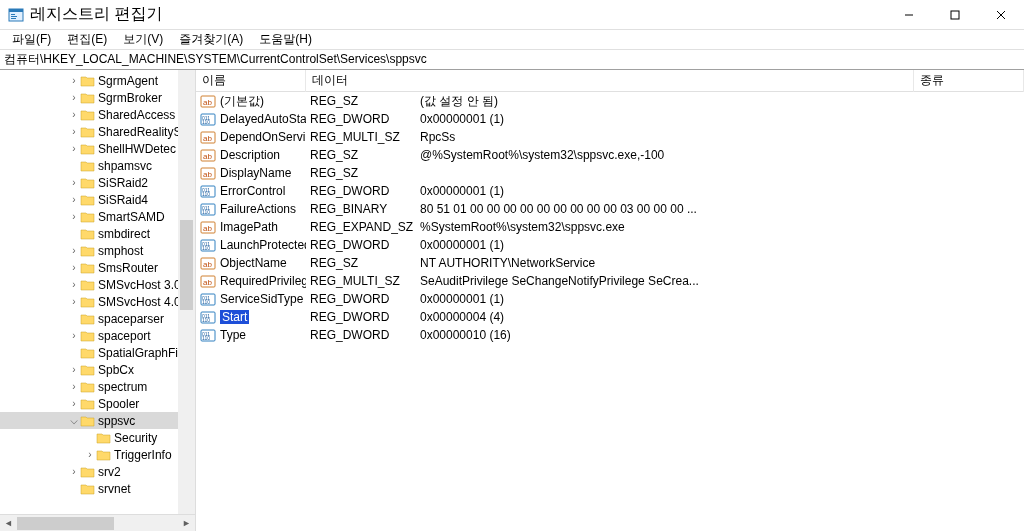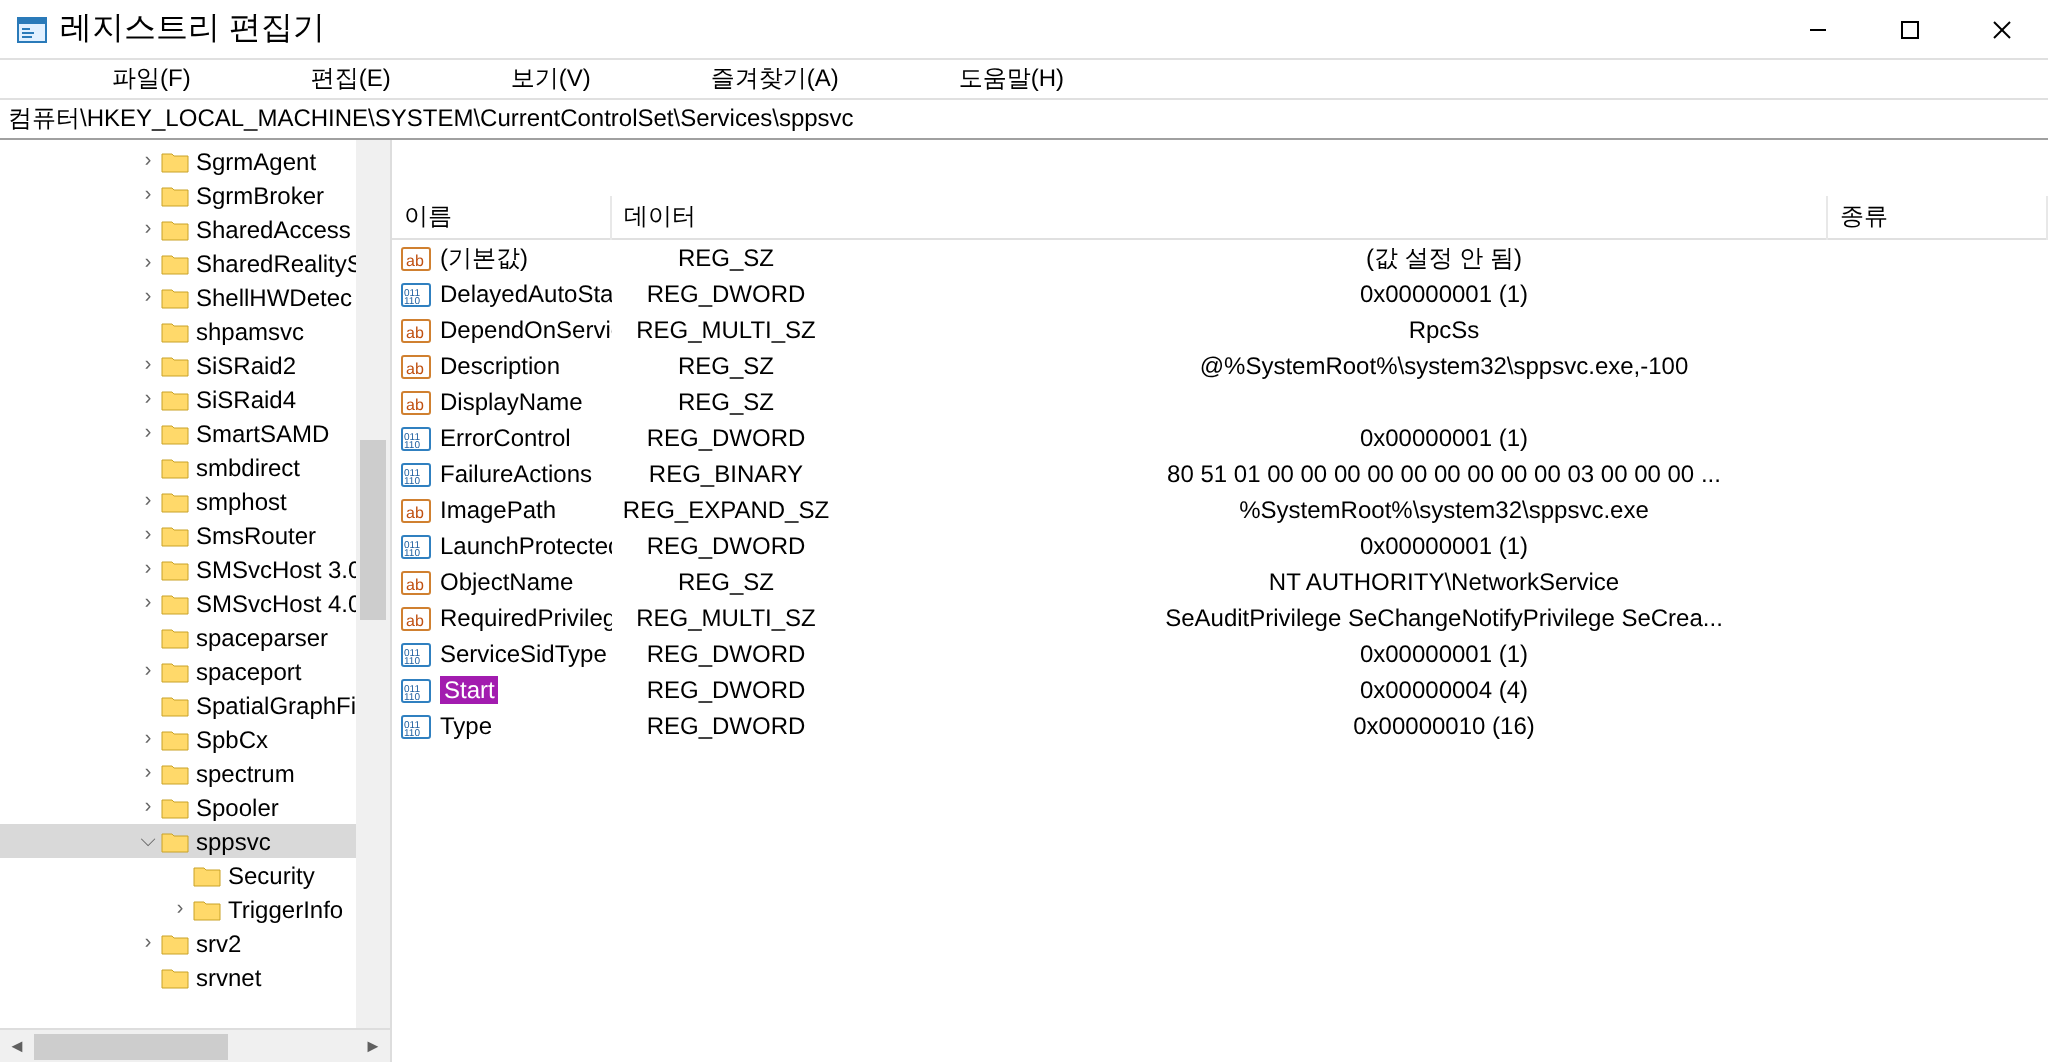--- a/index.html
+++ b/index.html
@@ -3,49 +3,49 @@
 <meta charset="utf-8">
 <style>
 * { box-sizing: border-box; margin: 0; padding: 0; }
 body { font-family: "Malgun Gothic", "Segoe UI", sans-serif; font-size: 12px; background: #fff; overflow: hidden; width: 1024px; height: 531px; }
 .titlebar { height: 30px; display: flex; align-items: center; padding: 0 0 0 8px; border-bottom: 1px solid #e0e0e0; }
 .titlebar .appicon { width: 16px; height: 16px; margin-right: 6px; }
 .titlebar .title { flex: 1; font-size: 16px; }
 .titlebar .winbtns { display: flex; }
 .titlebar .winbtn { width: 46px; height: 30px; display: flex; align-items: center; justify-content: center; cursor: pointer; }
 .menubar { height: 20px; display: flex; align-items: center; padding: 0 4px; border-bottom: 1px solid #e0e0e0; }
-.menubar .menuitem { padding: 2px 8px; cursor: pointer; margin-left: 44px; }
+.menubar .menuitem { padding: 2px 8px; cursor: pointer; }
 .addressbar { height: 20px; padding: 2px 4px; border-bottom: 1px solid #a0a0a0; font-size: 12px; display: flex; align-items: center; }
 .content { display: flex; height: calc(531px - 30px - 20px - 20px); }
 .treepane { width: 196px; border-right: 1px solid #ddd; overflow: hidden; position: relative; display:flex; flex-direction:column; }
 .tree { overflow-y: auto; overflow-x: hidden; flex:1; padding: 2px 0; }
 .tree-row { display: flex; align-items: center; height: 17px; white-space: nowrap; cursor: pointer; }
 .tree-row.selected { background: #d9d9d9; }
 .tree-row .indent { display: inline-block; }
 .tree-row .expander { width: 12px; text-align: center; color: #666; font-size: 10px; display: inline-block; user-select:none; }
 .tree-row .foldericon { width: 16px; height: 14px; margin-right: 2px; }
 .tree-row .label { white-space: nowrap; }
 .hscroll { height: 17px; background: #f0f0f0; border-top: 1px solid #ddd; display: flex; align-items: center; }
 .hscroll .arrow { width: 17px; height: 17px; display:flex; align-items:center; justify-content:center; font-size:9px; color:#606060; }
 .hscroll .track { flex:1; height: 17px; position:relative; }
 .hscroll .thumb { position:absolute; left:0; top:2px; width:60%; height:13px; background:#cdcdcd; border-radius:0; }
-.listpane { flex: 1; display: flex; flex-direction: column; overflow: hidden; margin-top: 28px; }
+.listpane { flex: 1; display: flex; flex-direction: column; overflow: hidden; }
 .listhdr { display: flex; border-bottom: 1px solid #e0e0e0; height: 22px; align-items:center; }
 .listhdr .col { padding: 3px 6px; font-size: 12px; border-right: 1px solid #e8e8e8; }
 .col-name { width: 110px; }
 .col-type { width: 110px; }
 .col-data { flex: 1; }
 .listbody { flex: 1; overflow: auto; }
-.entry { display: flex; align-items: center; height: 18px; cursor: pointer; text-align: center; }
+.entry { display: flex; align-items: center; height: 18px; cursor: pointer; }
 .entry .c-name { width: 110px; display: flex; align-items: center; padding-left: 4px; overflow:hidden; }
 .entry .c-type { width: 110px; padding-left: 4px; overflow:hidden; }
 .entry .c-data { flex: 1; padding-left: 4px; overflow:hidden; white-space:nowrap; text-overflow: clip; }
 .entry .valicon { width: 16px; height: 14px; margin-right: 4px; flex-shrink:0; }
 .entry .vname { white-space: nowrap; overflow: hidden; }
-.entry.selected .vname { background: #a21caf; color: #fff; padding: 0 2px; }
+.entry.selected .vname { background: #1d4ed8; color: #fff; padding: 0 2px; }
 .vscroll-spacer { position:absolute; right:0; top:0; bottom:17px; width:17px; background:#f0f0f0; }
 .vscroll-thumb { position:absolute; right:2px; top:150px; width:13px; height:90px; background:#cdcdcd; }
 
 svg { display: block; }
 </style>
 </head>
 <body>
 
 <svg width="0" height="0" style="position:absolute">
   <defs>

